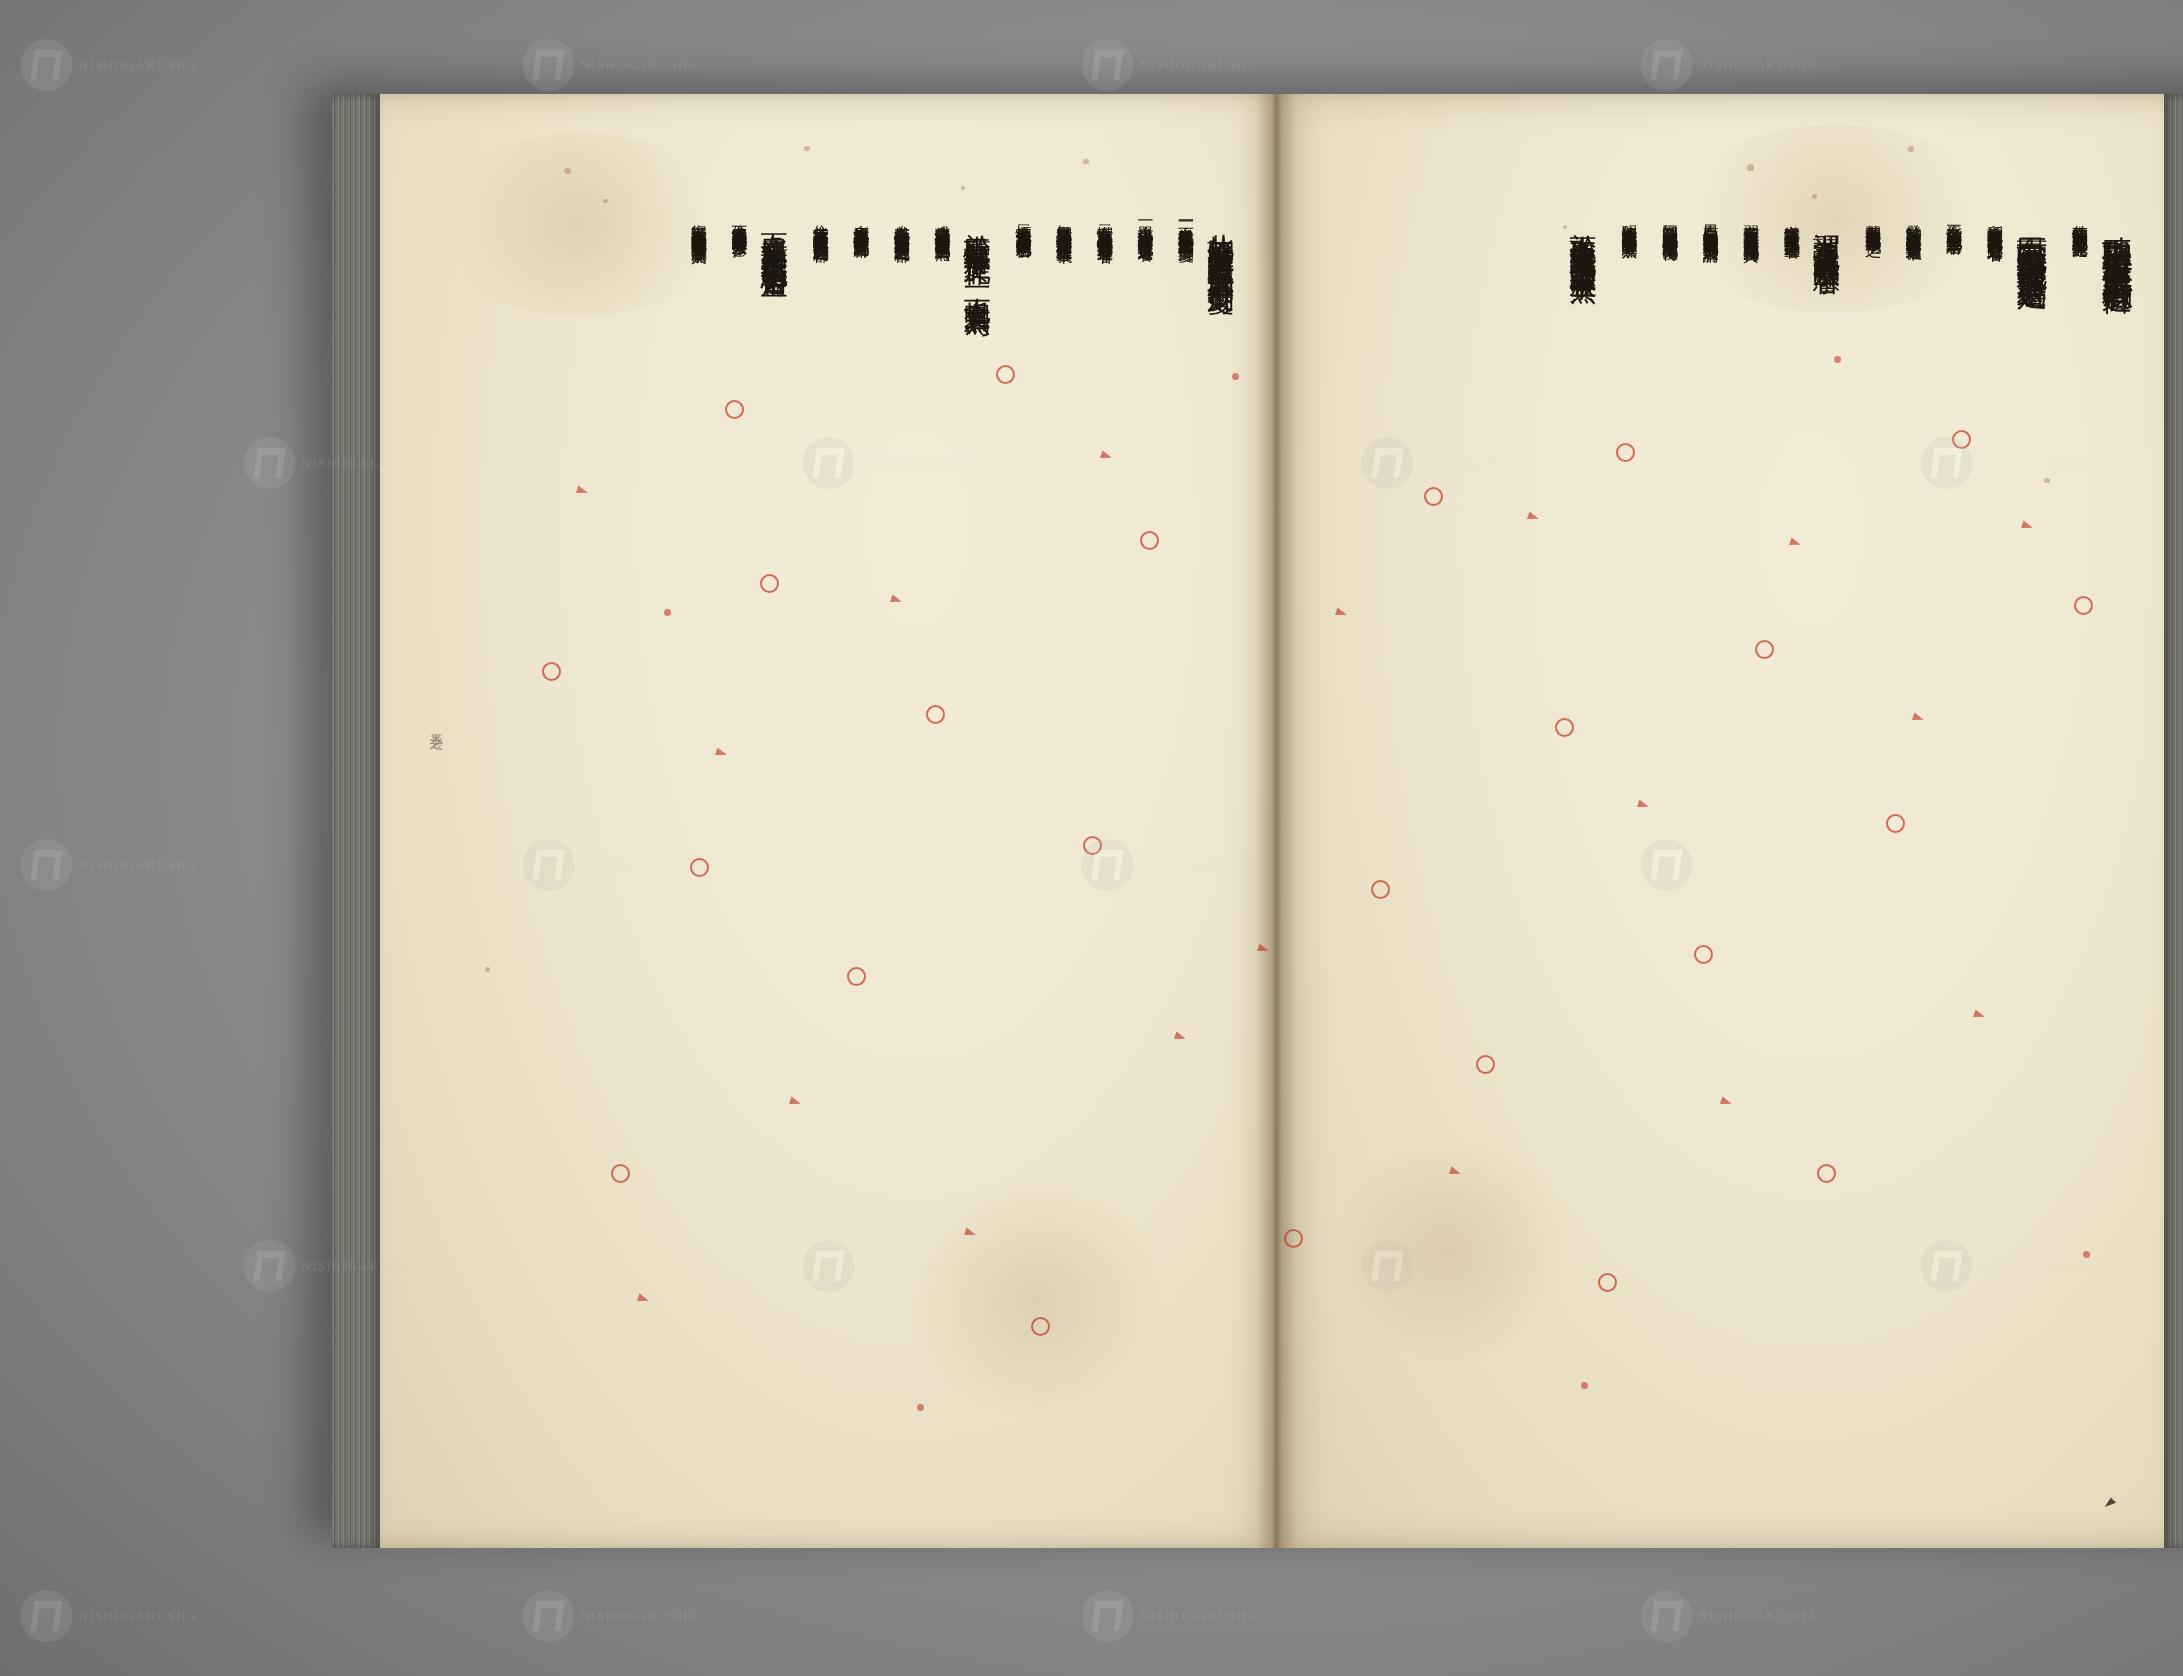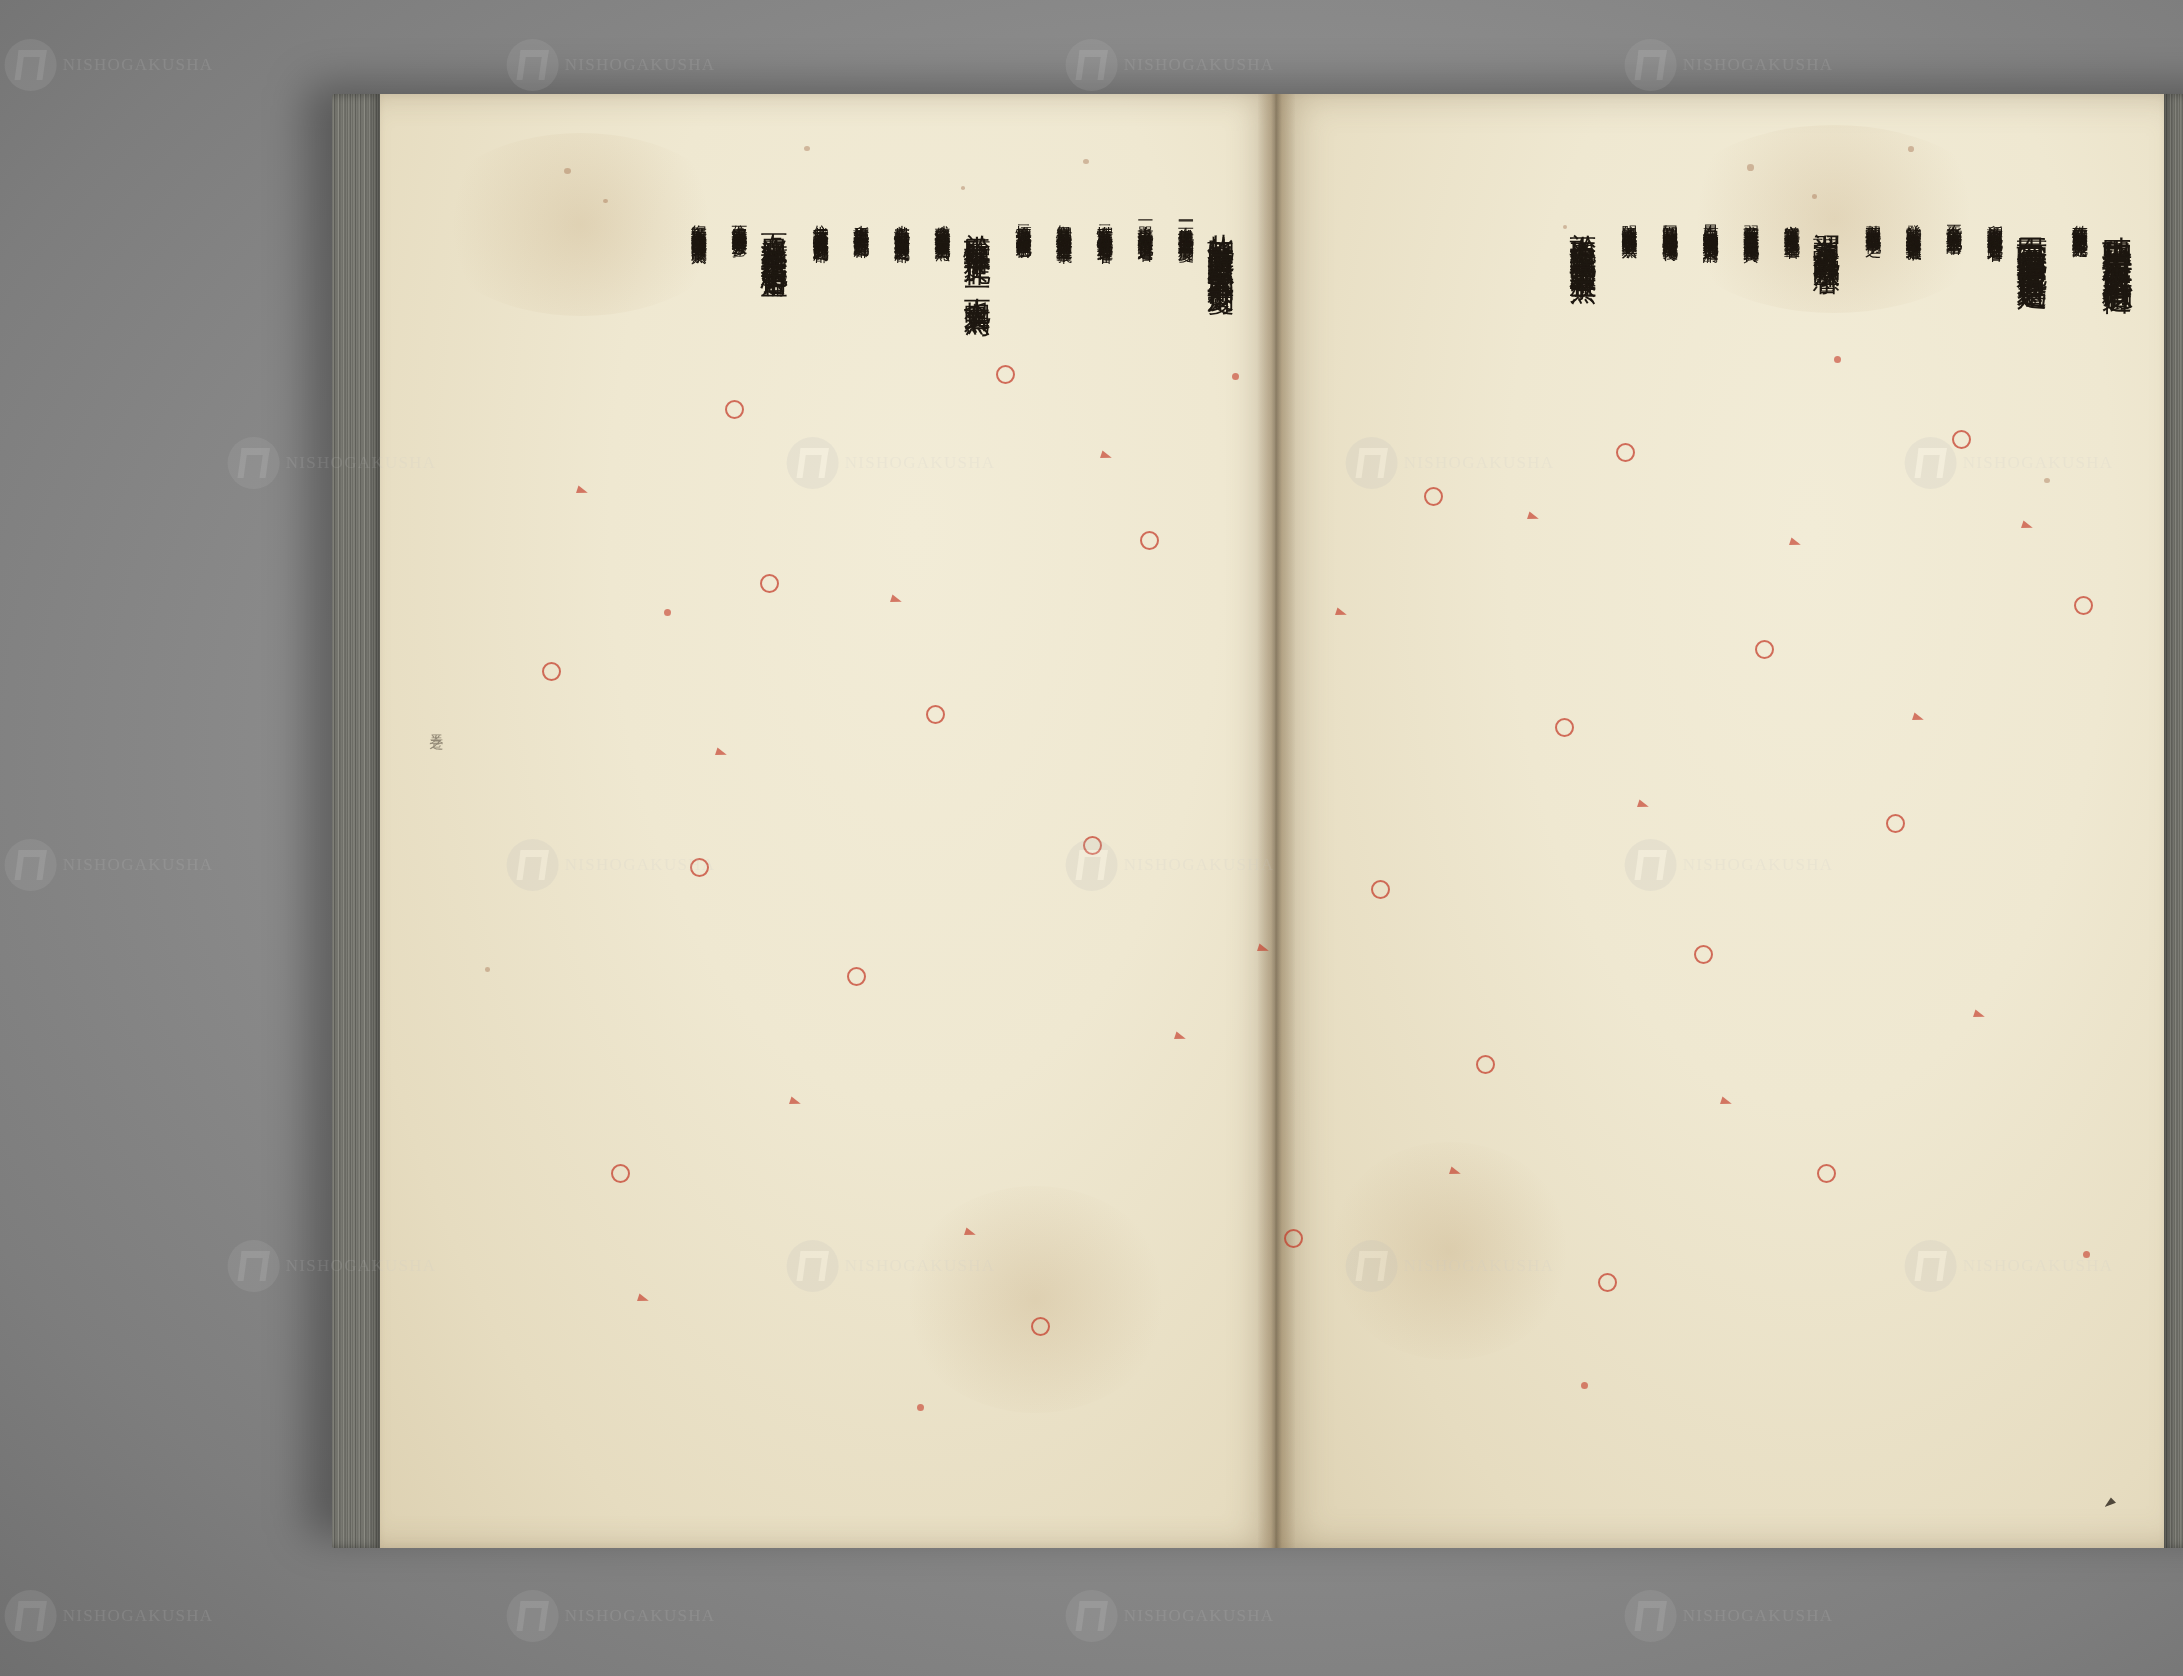--- a/index.html
+++ b/index.html
@@ -49,21 +49,21 @@
     left: 12.2px; top: 11.4px;
     width: 28px; height: 30px;
     background:
       linear-gradient(#fff, #fff) 0 0 / 6.1px 30px no-repeat,
       linear-gradient(#fff, #fff) 22px 0 / 6.1px 30px no-repeat,
       linear-gradient(#fff, #fff) 0 0 / 28px 7px no-repeat;
     transform: skewX(-8deg);
   }
   .wm .wm-text {
     color: #c8c8c8;
-    font-size: 17px;
+    font-size: 13px;
     letter-spacing: 1.3px;
     font-family: Liberation Serif, serif;
     white-space: nowrap;
   }
 
   
   #book-shadow {
     position: absolute;
     left: 306px; top: 83px;
     width: 1930px; height: 1454px;

